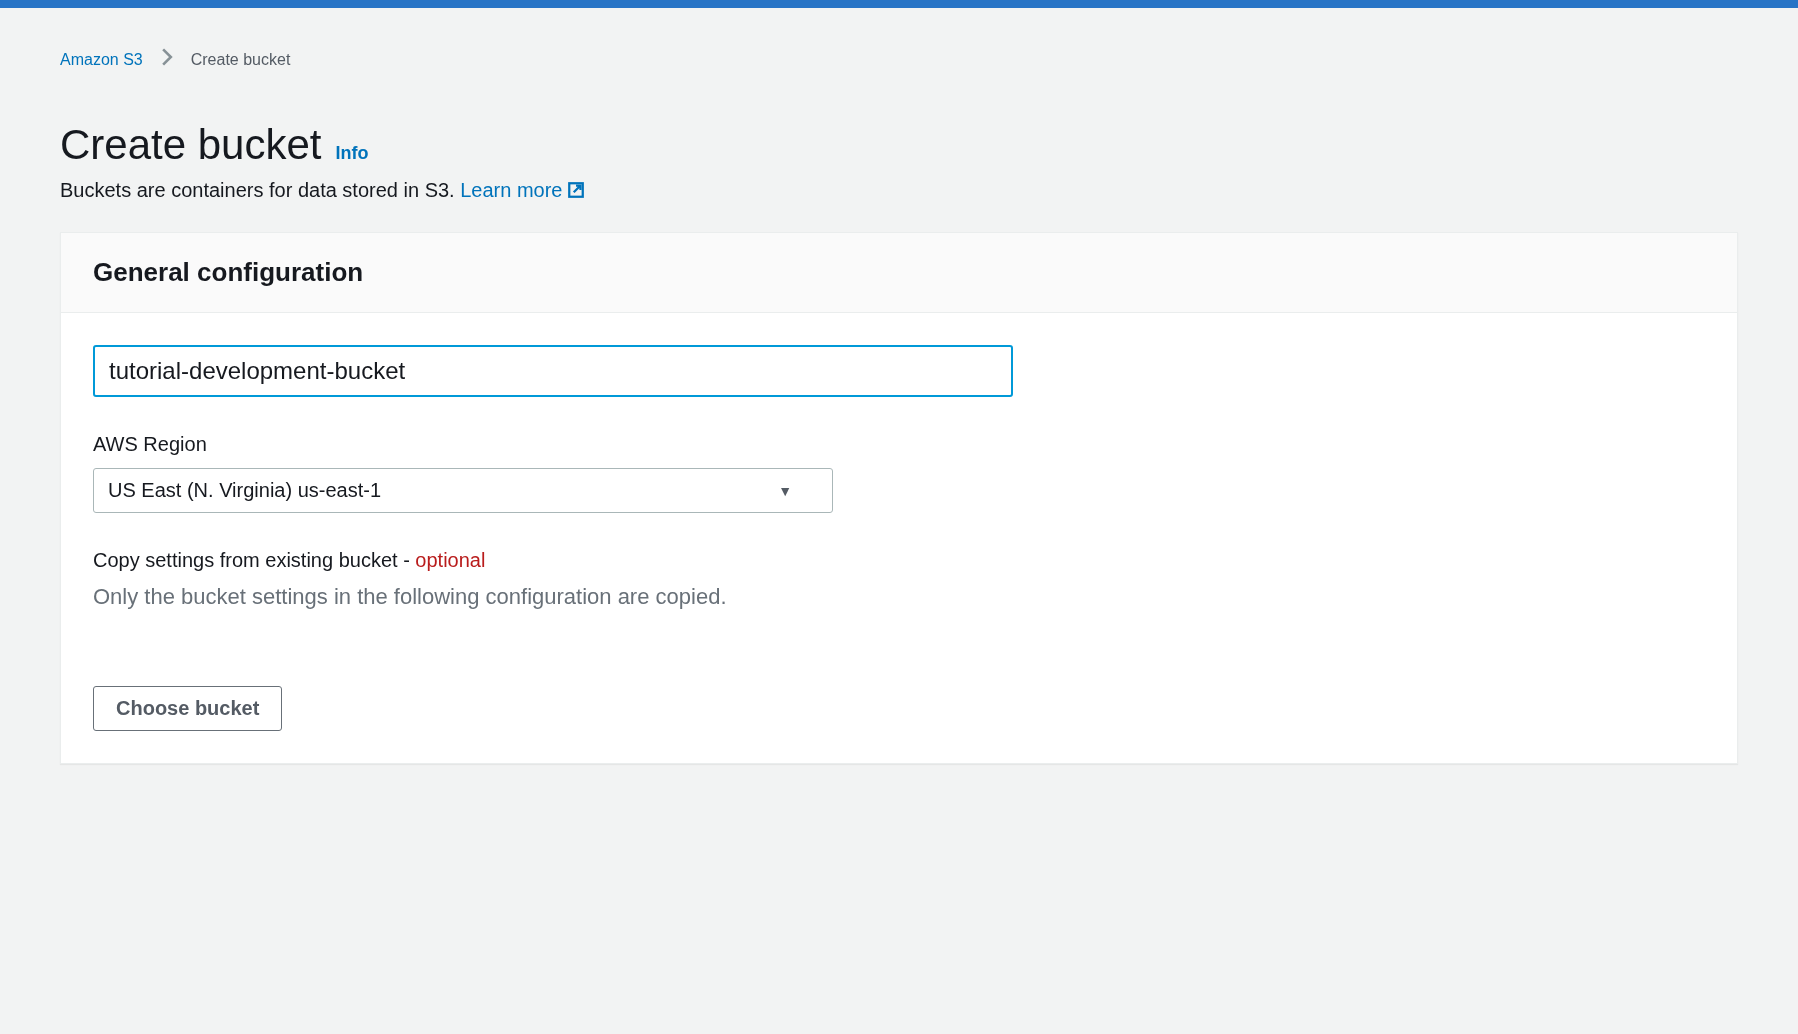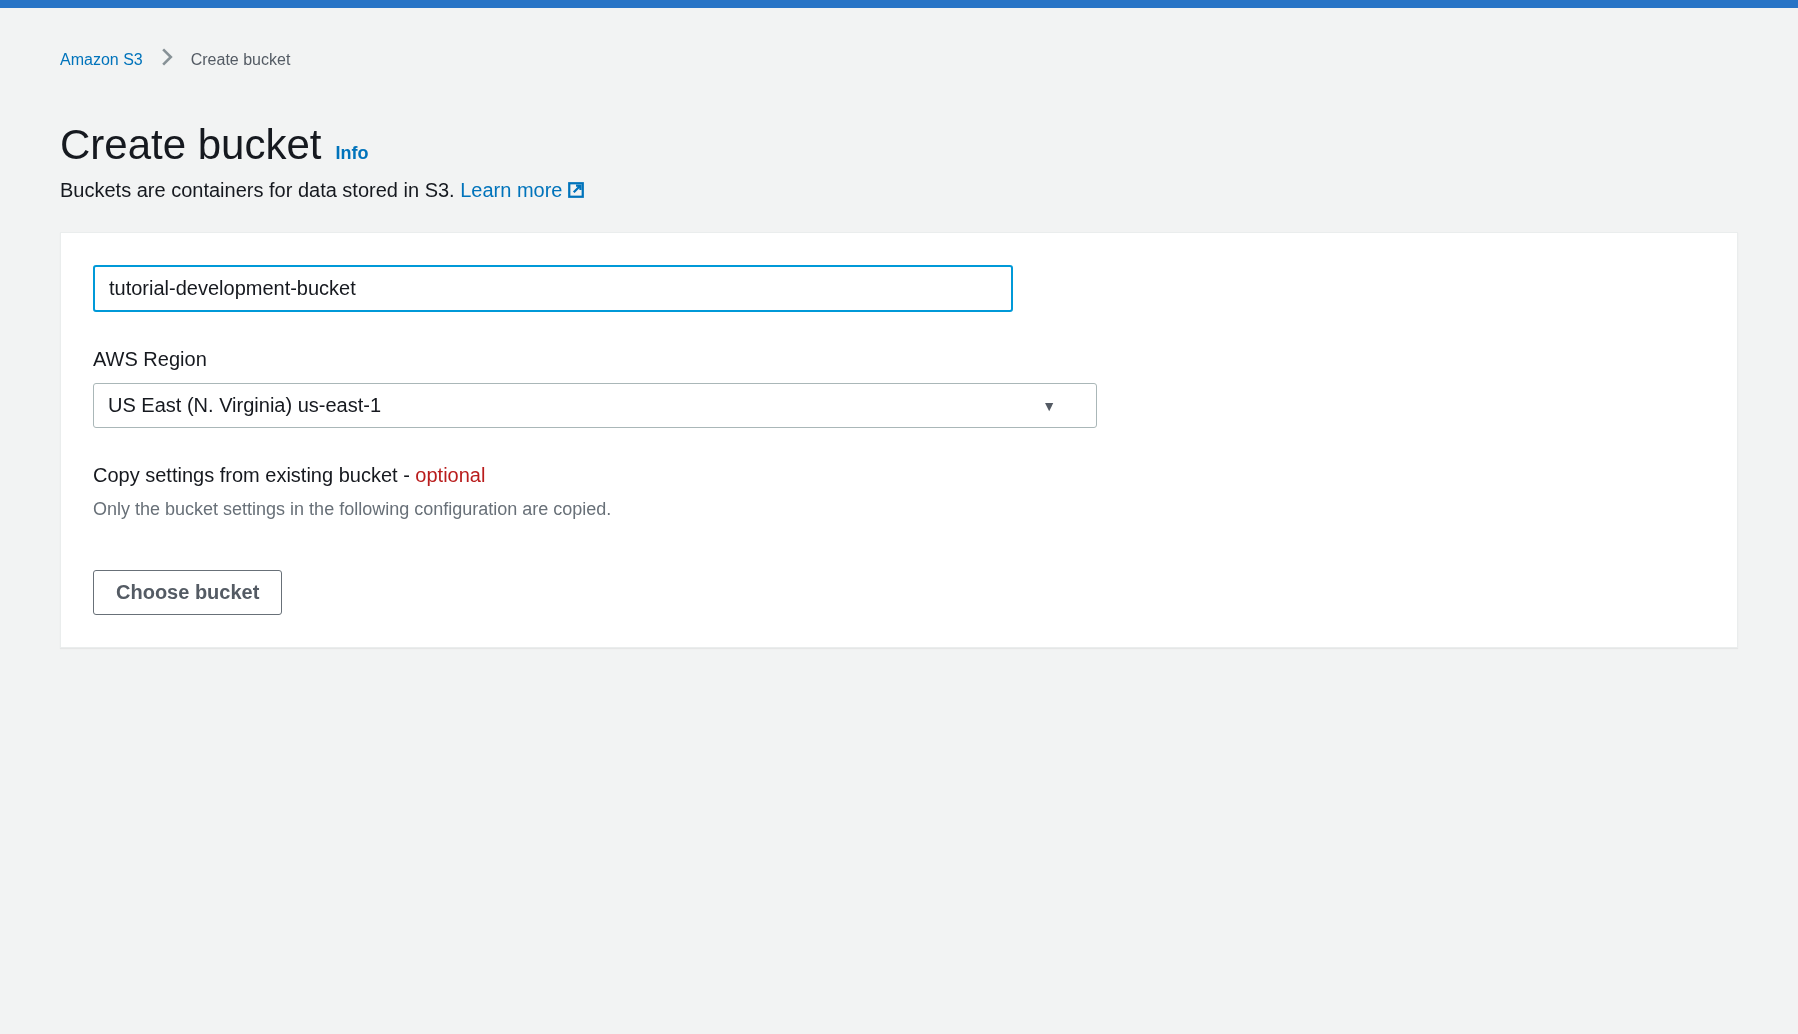--- a/index.html
+++ b/index.html
@@ -101,43 +101,43 @@
     .form-label {
       display: block;
       font-size: 20px;
       color: #16191f;
       margin-bottom: 12px;
     }
     .form-label-optional {
       color: #b91c1c;
     }
     .form-sublabel {
-      font-size: 18px;
+      font-size: 22px;
       color: #687078;
-      margin-bottom: 2px;
+      margin-bottom: 28px;
     }
     .text-input {
       width: 920px;
       max-width: 100%;
       padding: 10px 14px;
-      font-size: 20px;
+      font-size: 24px;
       border: 2px solid #0099d8;
       border-radius: 3px;
       color: #16191f;
       background: #fff;
       outline: none;
     }
     .help-text {
       margin-top: 10px;
       font-size: 18px;
       color: #687078;
     }
     .select-wrapper {
       position: relative;
-      width: 1004px;
+      width: 740px;
       max-width: 100%;
     }
     .select-display {
       width: 100%;
       padding: 10px 40px 10px 14px;
       font-size: 20px;
       border: 1px solid #aab7b8;
       border-radius: 3px;
       color: #16191f;
       background: #fff;
@@ -186,20 +186,23 @@
   </div>
 
   <p class="page-subtitle">
     <span>Buckets are containers for data stored in S3. </span><a href="#" class="link-blue"><span>Learn more</span><span class="external-icon"><svg width="18" height="18" viewBox="0 0 16 16" fill="none" stroke="#0073bb" stroke-width="2">
             <rect x="2" y="2" width="12" height="12"></rect>
             <path d="M6 10 L12 4 M8 4 H12 V8"></path>
           </svg></span></a>
   </p>
 
   <div class="panel">
+    <div class="panel-header">
+      <h2>General configuration</h2>
+    </div>
     <div class="panel-body">
 
       <div class="form-group">
         <input type="text" class="text-input" value="tutorial-development-bucket" style="">
       </div>
 
       <div class="form-group">
         <label class="form-label">AWS Region</label>
         <div class="select-wrapper">
           <div class="select-display">

